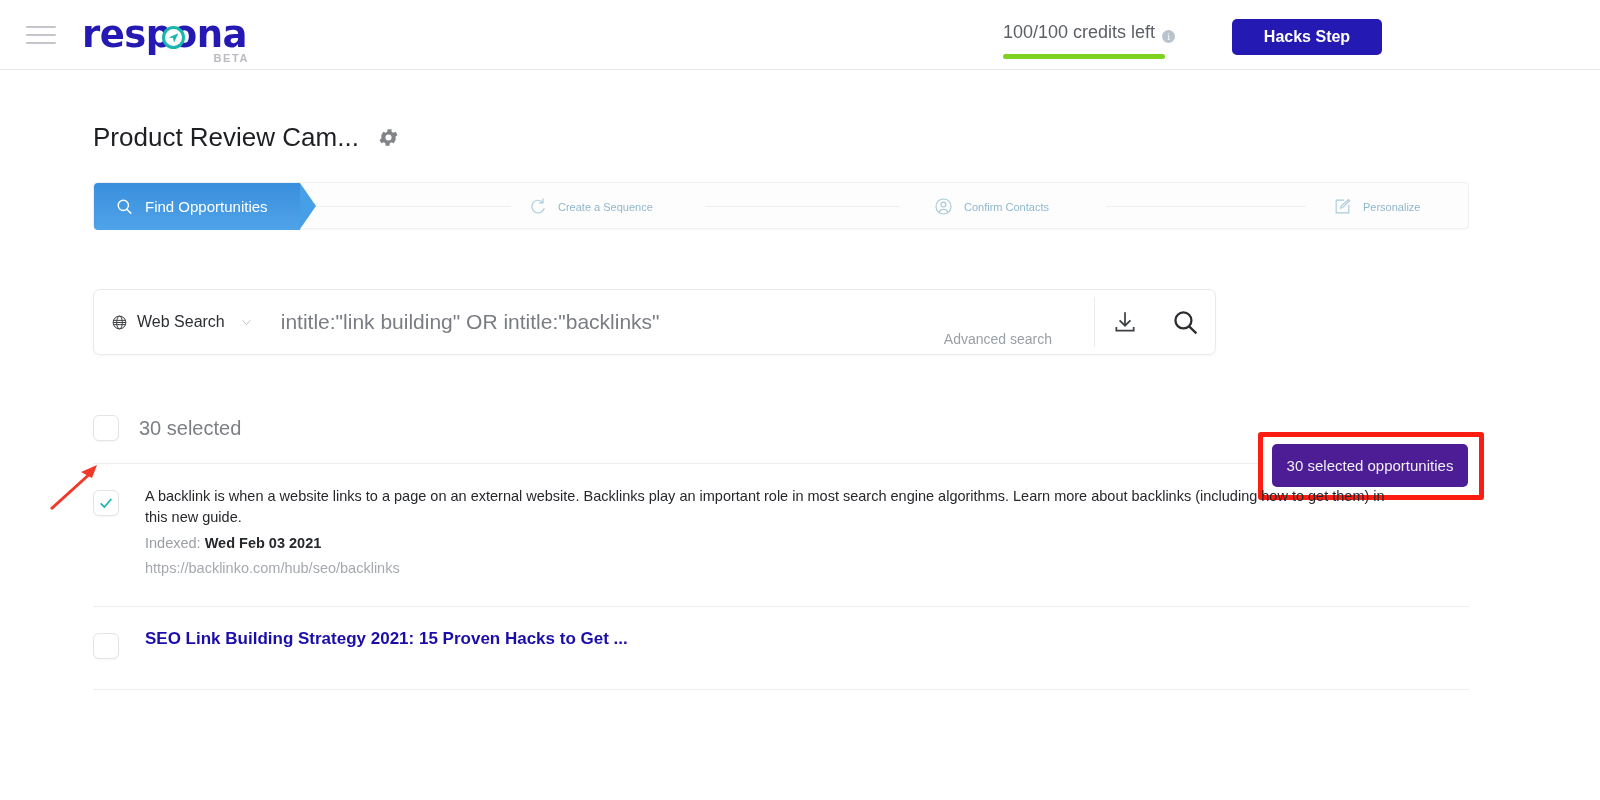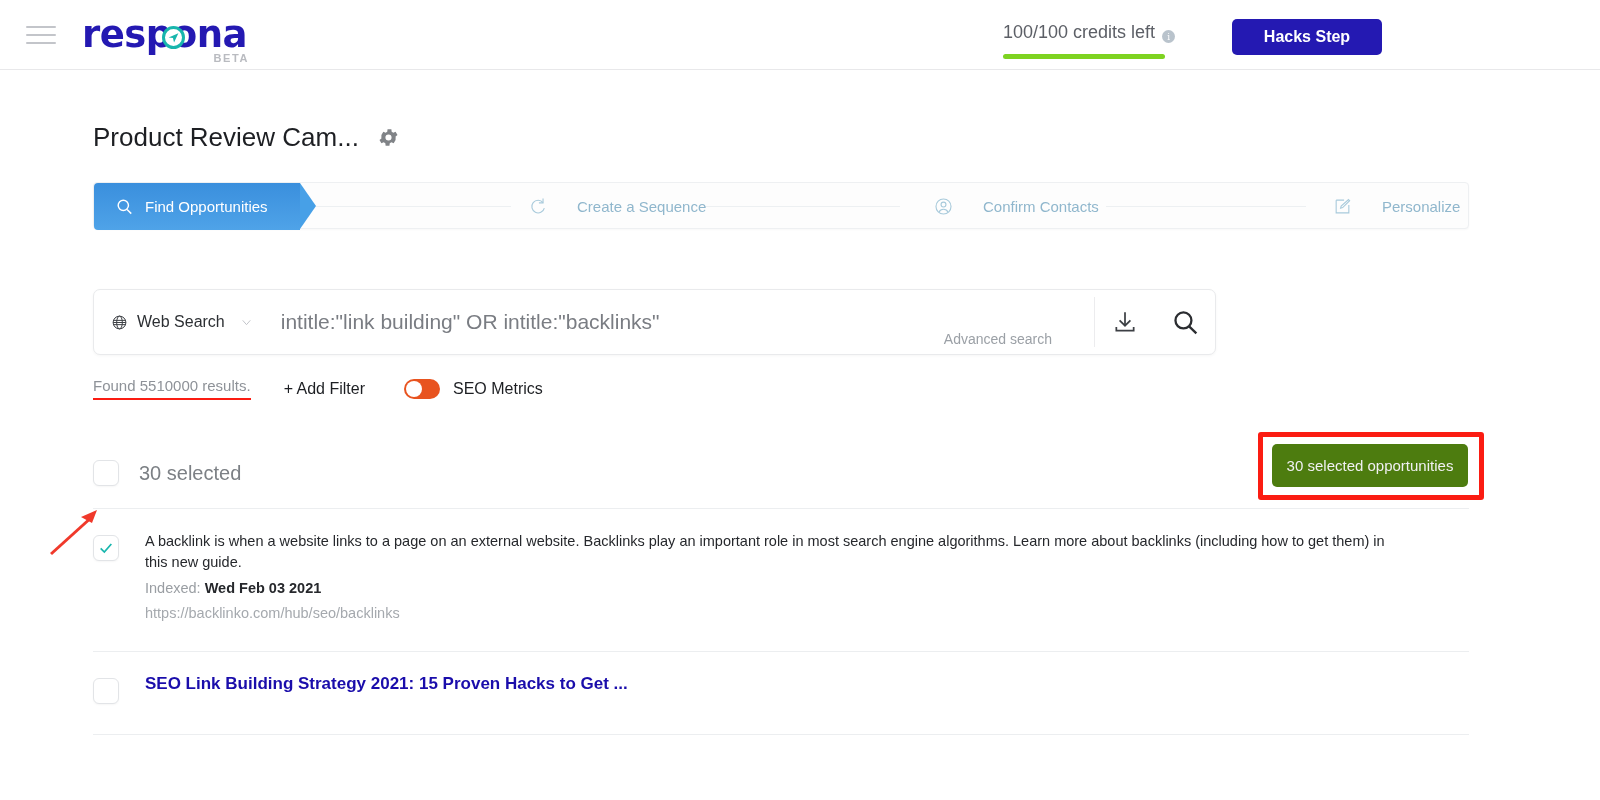--- a/index.html
+++ b/index.html
@@ -112,22 +112,22 @@
     width: 0; height: 0;
     border-top: 23.5px solid transparent;
     border-bottom: 23.5px solid transparent;
     border-left: 16px solid #47a0e7;
   }
   .step-active .s-ico { margin-right: 11px; display: flex; }
   .step-active svg { width: 19px; height: 19px; stroke: #fff; fill: none; stroke-width: 1.8; }
 
   .step {
     display: flex; align-items: center;
-    color: #90b7cd; font-size: 15px;
-    position: absolute; top: 14px; gap: 19px;
+    color: #90b7cd; font-size: 11px;
+    position: absolute; top: 14px;
   }
   .step .s-ico { margin-right: 11px; display: flex; }
   .step svg { width: 19px; height: 19px; stroke: #a8cadb; fill: none; stroke-width: 1.4; }
   .step2 { left: 434px; }
   .step3 { left: 840px; }
   .step4 { left: 1239px; }
 
   .step-line { position: absolute; top: 23px; height: 1px; background: #edf0f2; }
   .line1 { left: 222px; width: 195px; }
   .line2 { left: 611px; width: 195px; }
@@ -171,21 +171,21 @@
   
   .hl-box {
     position: absolute; left: 1258px; top: 310px;
     width: 226px; height: 68px;
     border: 5px solid #fb1c12; border-radius: 3px;
     background: #fff;
   }
   .btn-selected {
     position: absolute; left: 1272px; top: 322px;
     width: 196px; height: 43px;
-    background: #4d7c0f; border: none; border-radius: 5px;
+    background: #4c1d95; border: none; border-radius: 5px;
     color: #f0f0f2; font-size: 15px; cursor: pointer;
     font-family: "Liberation Sans", sans-serif;
   }
 
   
   .filter-row {
     display: flex; align-items: center;
     margin: 22px 0 0 93px;
   }
   .found {
@@ -366,28 +366,20 @@
       <svg viewBox="0 0 24 24" width="29" height="29" fill="none" stroke="#2b2d31" stroke-width="1.9">
         <circle cx="10.3" cy="10.3" r="6.6"></circle>
           <line x1="15.2" y1="15.4" x2="21" y2="21"></line>
       </svg>
     </div>
   </div>
 
   <div class="hl-box"></div>
   <button class="btn-selected">30 selected opportunities</button>
 
-  <div class="filter-row">
-    <div class="found">Found 5510000 results.</div>
-    <div class="add-filter">+ Add Filter</div>
-    <div class="toggle-wrap">
-      <div class="toggle"></div>
-      <div class="toggle-label">SEO Metrics</div>
-    </div>
-  </div>
 
   <div class="results">
 
     <div class="select-all-row">
       <div class="cbox"></div>
       <div class="select-all-label">30 selected</div>
     </div>
 
     <div class="result">
       <div class="arrow">

